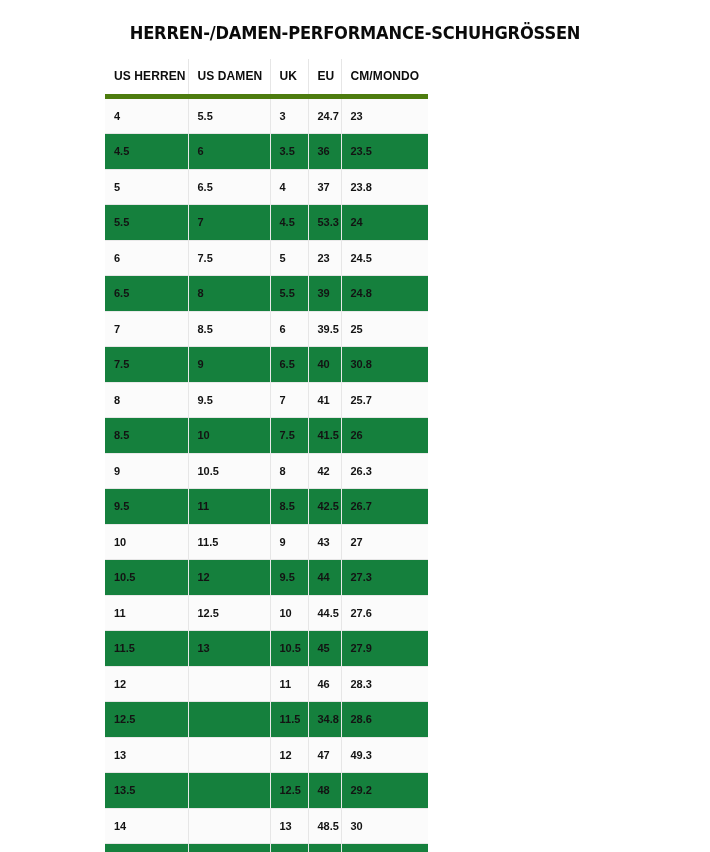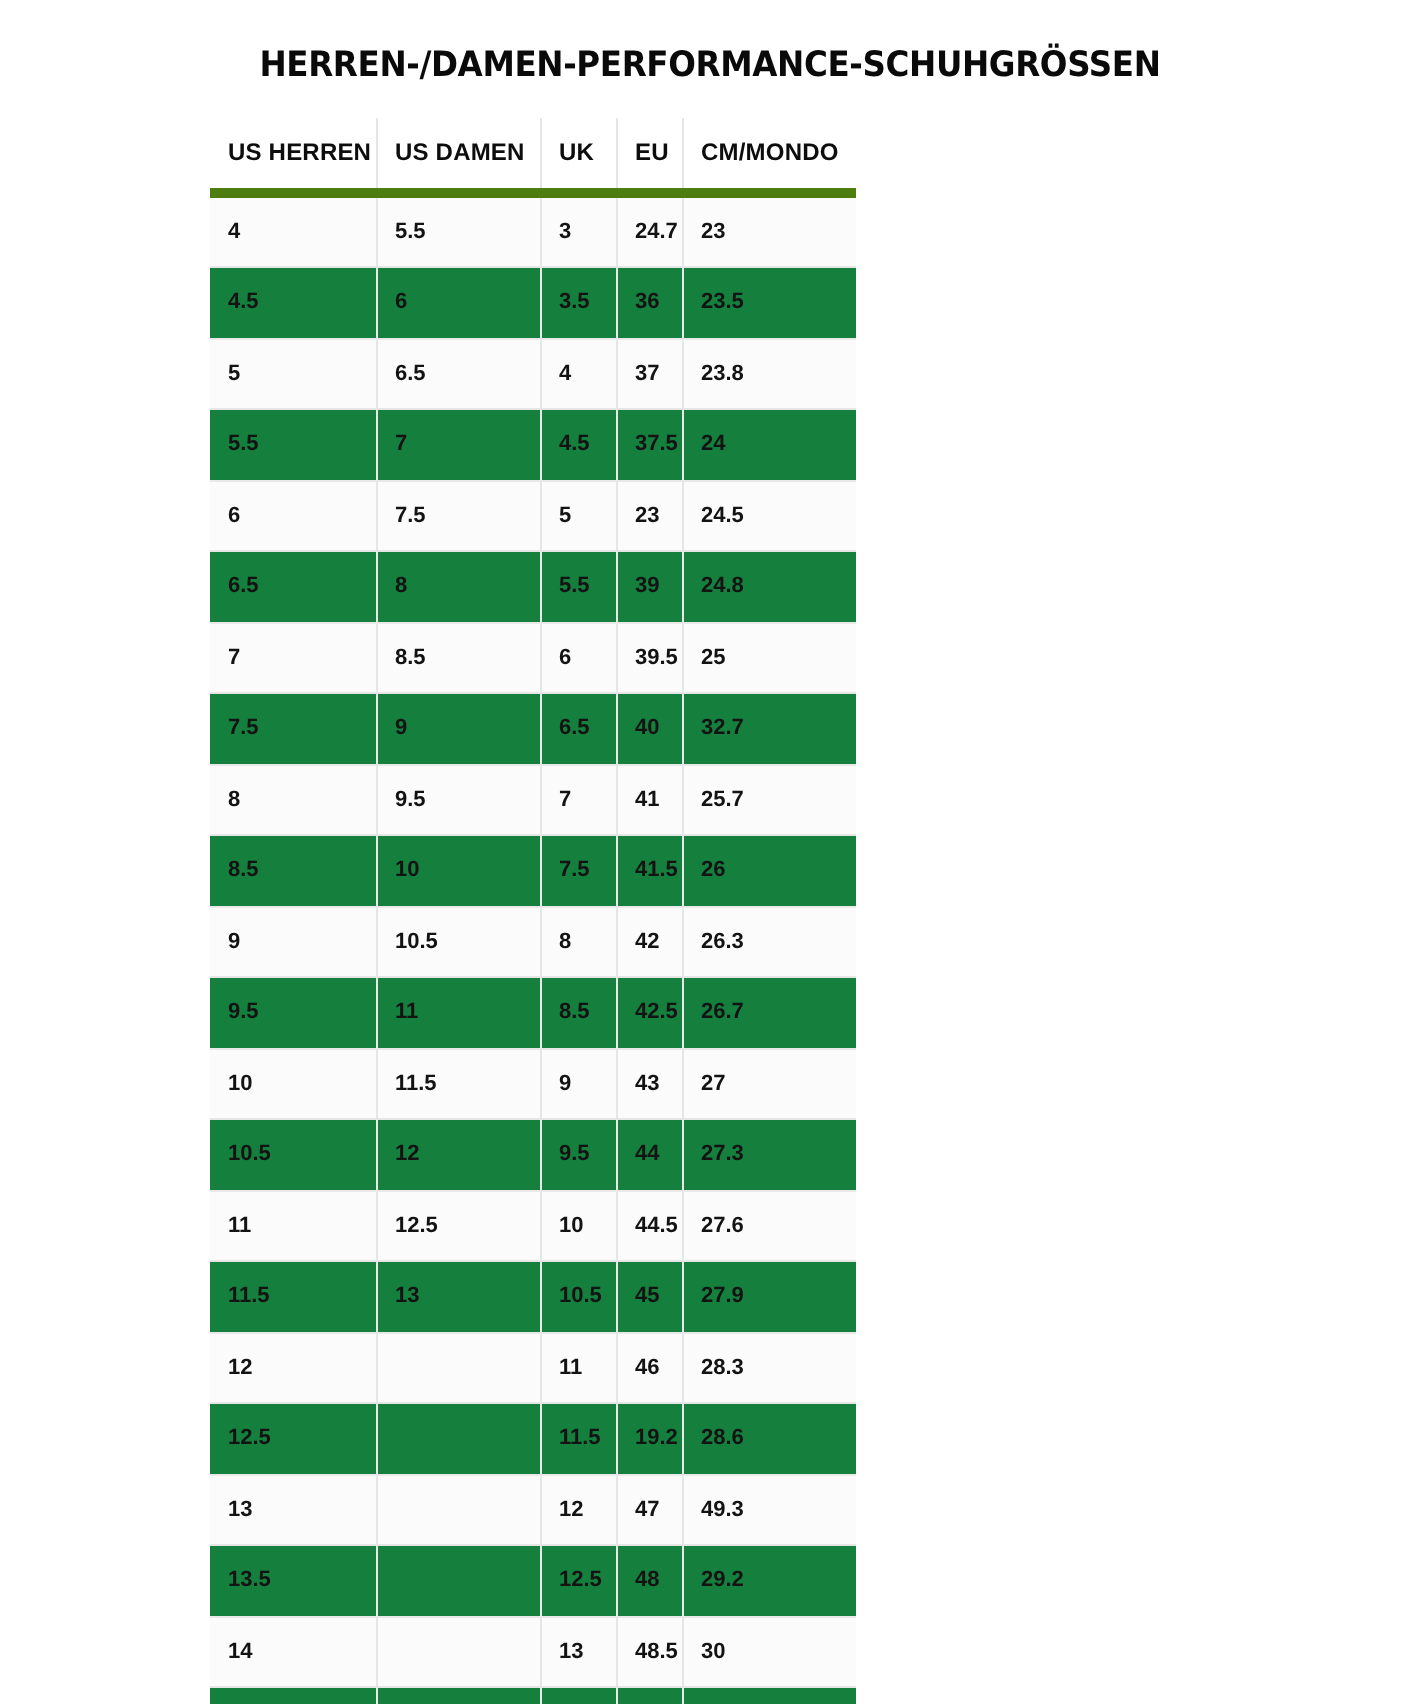--- a/index.html
+++ b/index.html
@@ -140,21 +140,21 @@
             <td>5</td>
             <td>6.5</td>
             <td>4</td>
             <td>37</td>
             <td>23.8</td>
           </tr>
           <tr class="row-even">
             <td>5.5</td>
             <td>7</td>
             <td>4.5</td>
-            <td>37.5</td>
+            <td>53.3</td>
             <td>24</td>
           </tr>
           <tr class="row-odd">
             <td>6</td>
             <td>7.5</td>
             <td>5</td>
             <td>23</td>
             <td>24.5</td>
           </tr>
           <tr class="row-even">
@@ -169,21 +169,21 @@
             <td>8.5</td>
             <td>6</td>
             <td>39.5</td>
             <td>25</td>
           </tr>
           <tr class="row-even">
             <td>7.5</td>
             <td>9</td>
             <td>6.5</td>
             <td>40</td>
-            <td>32.7</td>
+            <td>30.8</td>
           </tr>
           <tr class="row-odd">
             <td>8</td>
             <td>9.5</td>
             <td>7</td>
             <td>41</td>
             <td>25.7</td>
           </tr>
           <tr class="row-even">
             <td>8.5</td>
@@ -238,21 +238,21 @@
             <td>12</td>
             <td class="cell-empty"></td>
             <td>11</td>
             <td>46</td>
             <td>28.3</td>
           </tr>
           <tr class="row-even">
             <td>12.5</td>
             <td class="cell-empty"></td>
             <td>11.5</td>
-            <td>19.2</td>
+            <td>34.8</td>
             <td>28.6</td>
           </tr>
           <tr class="row-odd">
             <td>13</td>
             <td class="cell-empty"></td>
             <td>12</td>
             <td>47</td>
             <td>49.3</td>
           </tr>
           <tr class="row-even">

